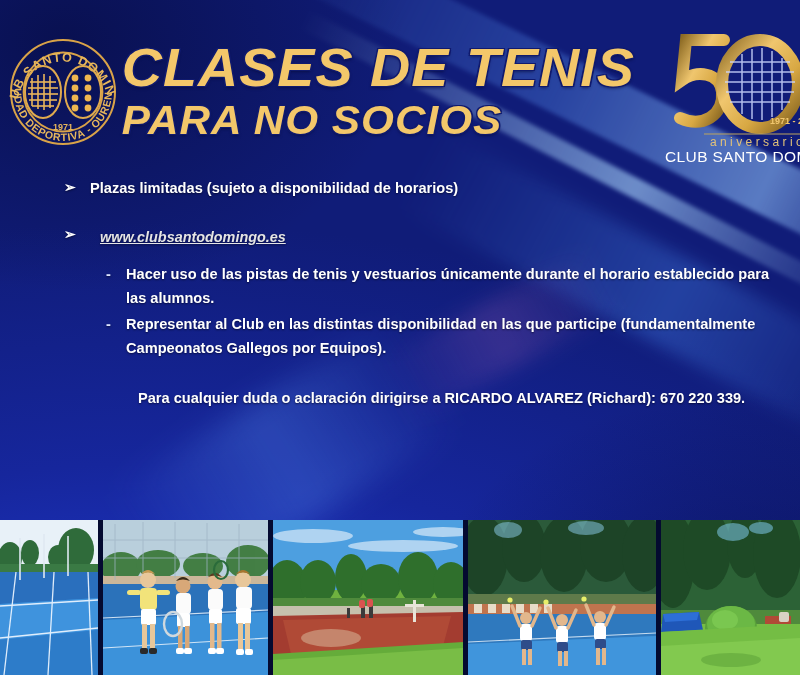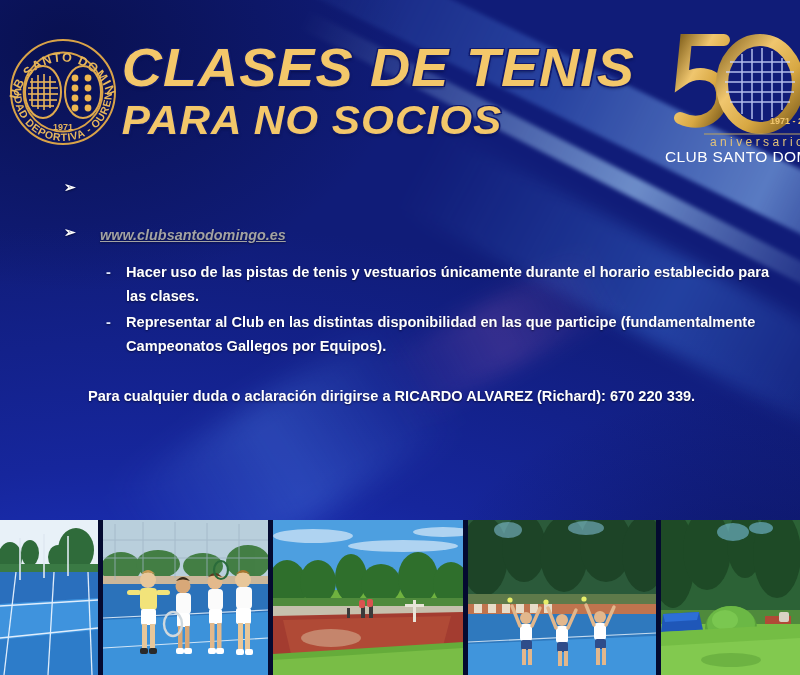--- a/index.html
+++ b/index.html
@@ -135,41 +135,42 @@
   .row-body { flex: 1 1 auto; }
 
   .cal-line {
     text-align: justify;
     text-justify: inter-word;
   }
   .plazas { margin-top: 1px; }
 
   .sec-2 { margin-top: 22px; }
   .weburl {
-    color: #a3a3a3;
+    color: #e5e5e5;
     font-style: italic;
     font-weight: bold;
     font-size: 14.4px;
     margin-left: 10px;
     margin-top: 3px;
     display: block;
   }
 
   .alumnos {
     margin-top: 20px;
     margin-left: 26px;
   }
 
   .dash-list { margin-top: 14px; margin-left: 42px; }
   .dash-row { display: flex; align-items: flex-start; margin-bottom: 3px; }
   .dash-mark { flex: 0 0 auto; width: 20px; color:#dfe6ff; font-weight: bold; }
   .dash-text { flex: 1 1 auto; }
 
   .closing {
     margin-top: 26px;
+    margin-left: 50px;
     padding-left: 24px;
   }
 
   
   .photos {
     position: absolute;
     left: 0; bottom: 0;
     width: 800px; height: 155px;
     display: flex;
     gap: 5px;
@@ -280,35 +281,36 @@
   <div class="title-wrap">
     <div class="title-1">CLASES DE TENIS</div>
     <div class="title-2">PARA NO SOCIOS</div>
   </div>
 
   <div class="content">
 
     <div class="row">
       <span class="bullet-arrow">➢</span>
       <div class="row-body">
+        <div class="plazas">Plazas limitadas (sujeto a disponibilidad de horarios)</div>
       </div>
     </div>
 
     <div class="row sec-2">
       <span class="bullet-arrow">➢</span>
       <div class="row-body">
         <a class="weburl" href="#">www.clubsantodomingo.es</a>
       </div>
     </div>
 
 
     <div class="dash-list">
       <div class="dash-row">
         <span class="dash-mark">-</span>
-        <span class="dash-text">Hacer uso de las pistas de tenis y vestuarios únicamente durante el horario establecido para las clases.</span>
+        <span class="dash-text">Hacer uso de las pistas de tenis y vestuarios únicamente durante el horario establecido para las alumnos.</span>
       </div>
       <div class="dash-row">
         <span class="dash-mark">-</span>
         <span class="dash-text"> Representar al Club en las distintas disponibilidad en las que participe (fundamentalmente Campeonatos Gallegos por Equipos).</span>
       </div>
     </div>
 
     <div class="closing">Para cualquier duda o aclaración dirigirse a RICARDO ALVAREZ (Richard): 670 220 339.</div>
   </div>
 

